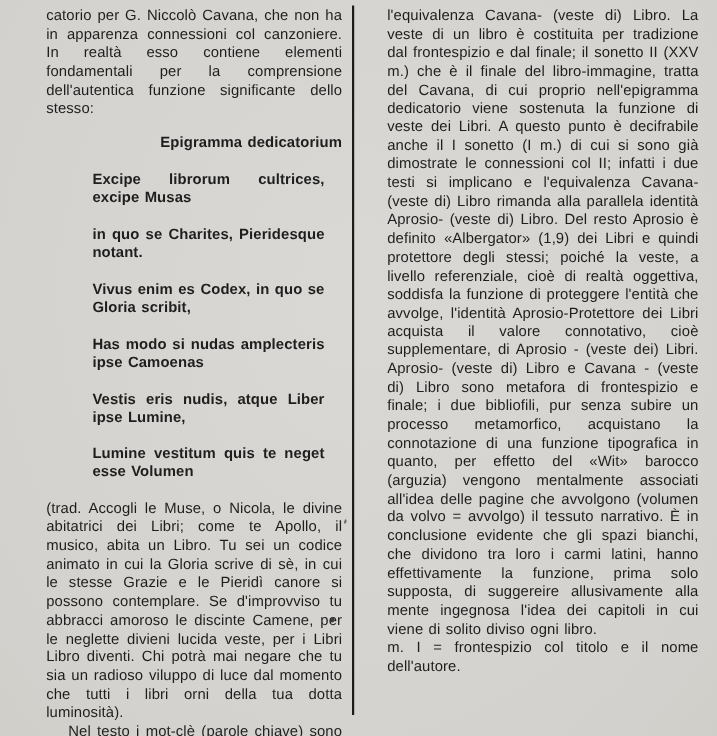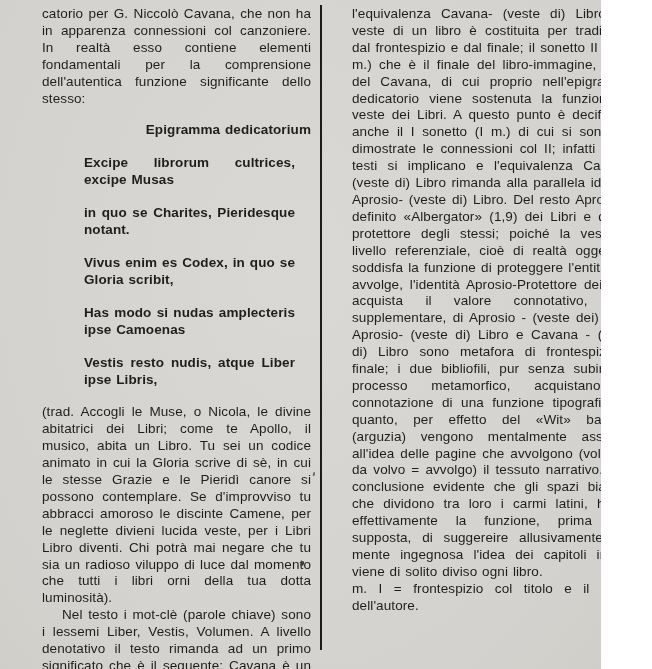--- a/index.html
+++ b/index.html
@@ -1,18 +1,18 @@
 <!DOCTYPE html>
 <html lang="it"><head>
 <meta charset="utf-8">
 <style>
   html, body { margin: 0; padding: 0; }
   .page {
     position: relative;
-    width: 601px;
+    width: 652px;
     height: 669px;
     background: #d6d5d1;
     background-image: radial-gradient(ellipse at 50% 40%, #d9d8d4 0%, #d3d2ce 80%, #cfcec9 100%);
     overflow: hidden;
     font-family: "Liberation Sans", "DejaVu Sans", sans-serif;
     color: #1e1e1e;
     -webkit-hyphens: auto;
     hyphens: auto;
   }
   .col {
@@ -63,21 +63,22 @@
   <div class="col col-left">
     <p>catorio per G. Niccolò Cavana, che non ha in apparenza connessioni col canzoniere. In realtà esso contiene elementi fondamentali per la comprensione dell'autentica funzione significante dello stesso:</p>
 
     <p class="epigram-heading">Epigramma dedicatorium</p>
 
     <div>
       <p class="verse">Excipe librorum cultrices, excipe Musas</p>
       <p class="verse">in quo se Charites, Pieridesque notant.</p>
       <p class="verse">Vivus enim es Codex, in quo se Gloria scribit,</p>
       <p class="verse">Has modo si nudas amplecteris ipse Camoenas</p>
-      <p class="verse">Vestis resto nudis, atque Liber ipse Libris,</p>
+      <p class="verse">Vestis eris nudis, atque Liber ipse Lumine,</p>
+      <p class="verse">Lumine vestitum quis te neget esse Volumen</p>
     </div>
 
     <p>(trad. Accogli le Muse, o Nicola, le divine abitatrici dei Libri; come te Apollo, il musico, abita un Libro. Tu sei un codice animato in cui la Gloria scrive di sè, in cui le stesse Grazie e le Pieridì canore si possono contemplare. Se d'improvviso tu abbracci amoroso le discinte Camene, per le neglette divieni lucida veste, per i Libri Libro diventi. Chi potrà mai negare che tu sia un radioso viluppo di luce dal momento che tutti i libri orni della tua dotta luminosità).</p>
 
     <p class="indent"><span>Nel testo i mot-clè (parole chiave) sono i lessemi </span><b>Liber, Vestis, Volumen</b><span>. A livello denotativo il testo rimanda ad un primo significato che è il seguente: Cavana è un Libro, o meglio la splendente veste di un libro. A livello connotativo o di significato profondo, l'identità Cavana- (veste di) Libro equivale all'affermazione che Cavana è dotto come i Libri. La chiave di decifrazione è però espressa dal-</span></p>
   </div>
 
   <div class="divider"></div>
 
   <div class="col col-right">

